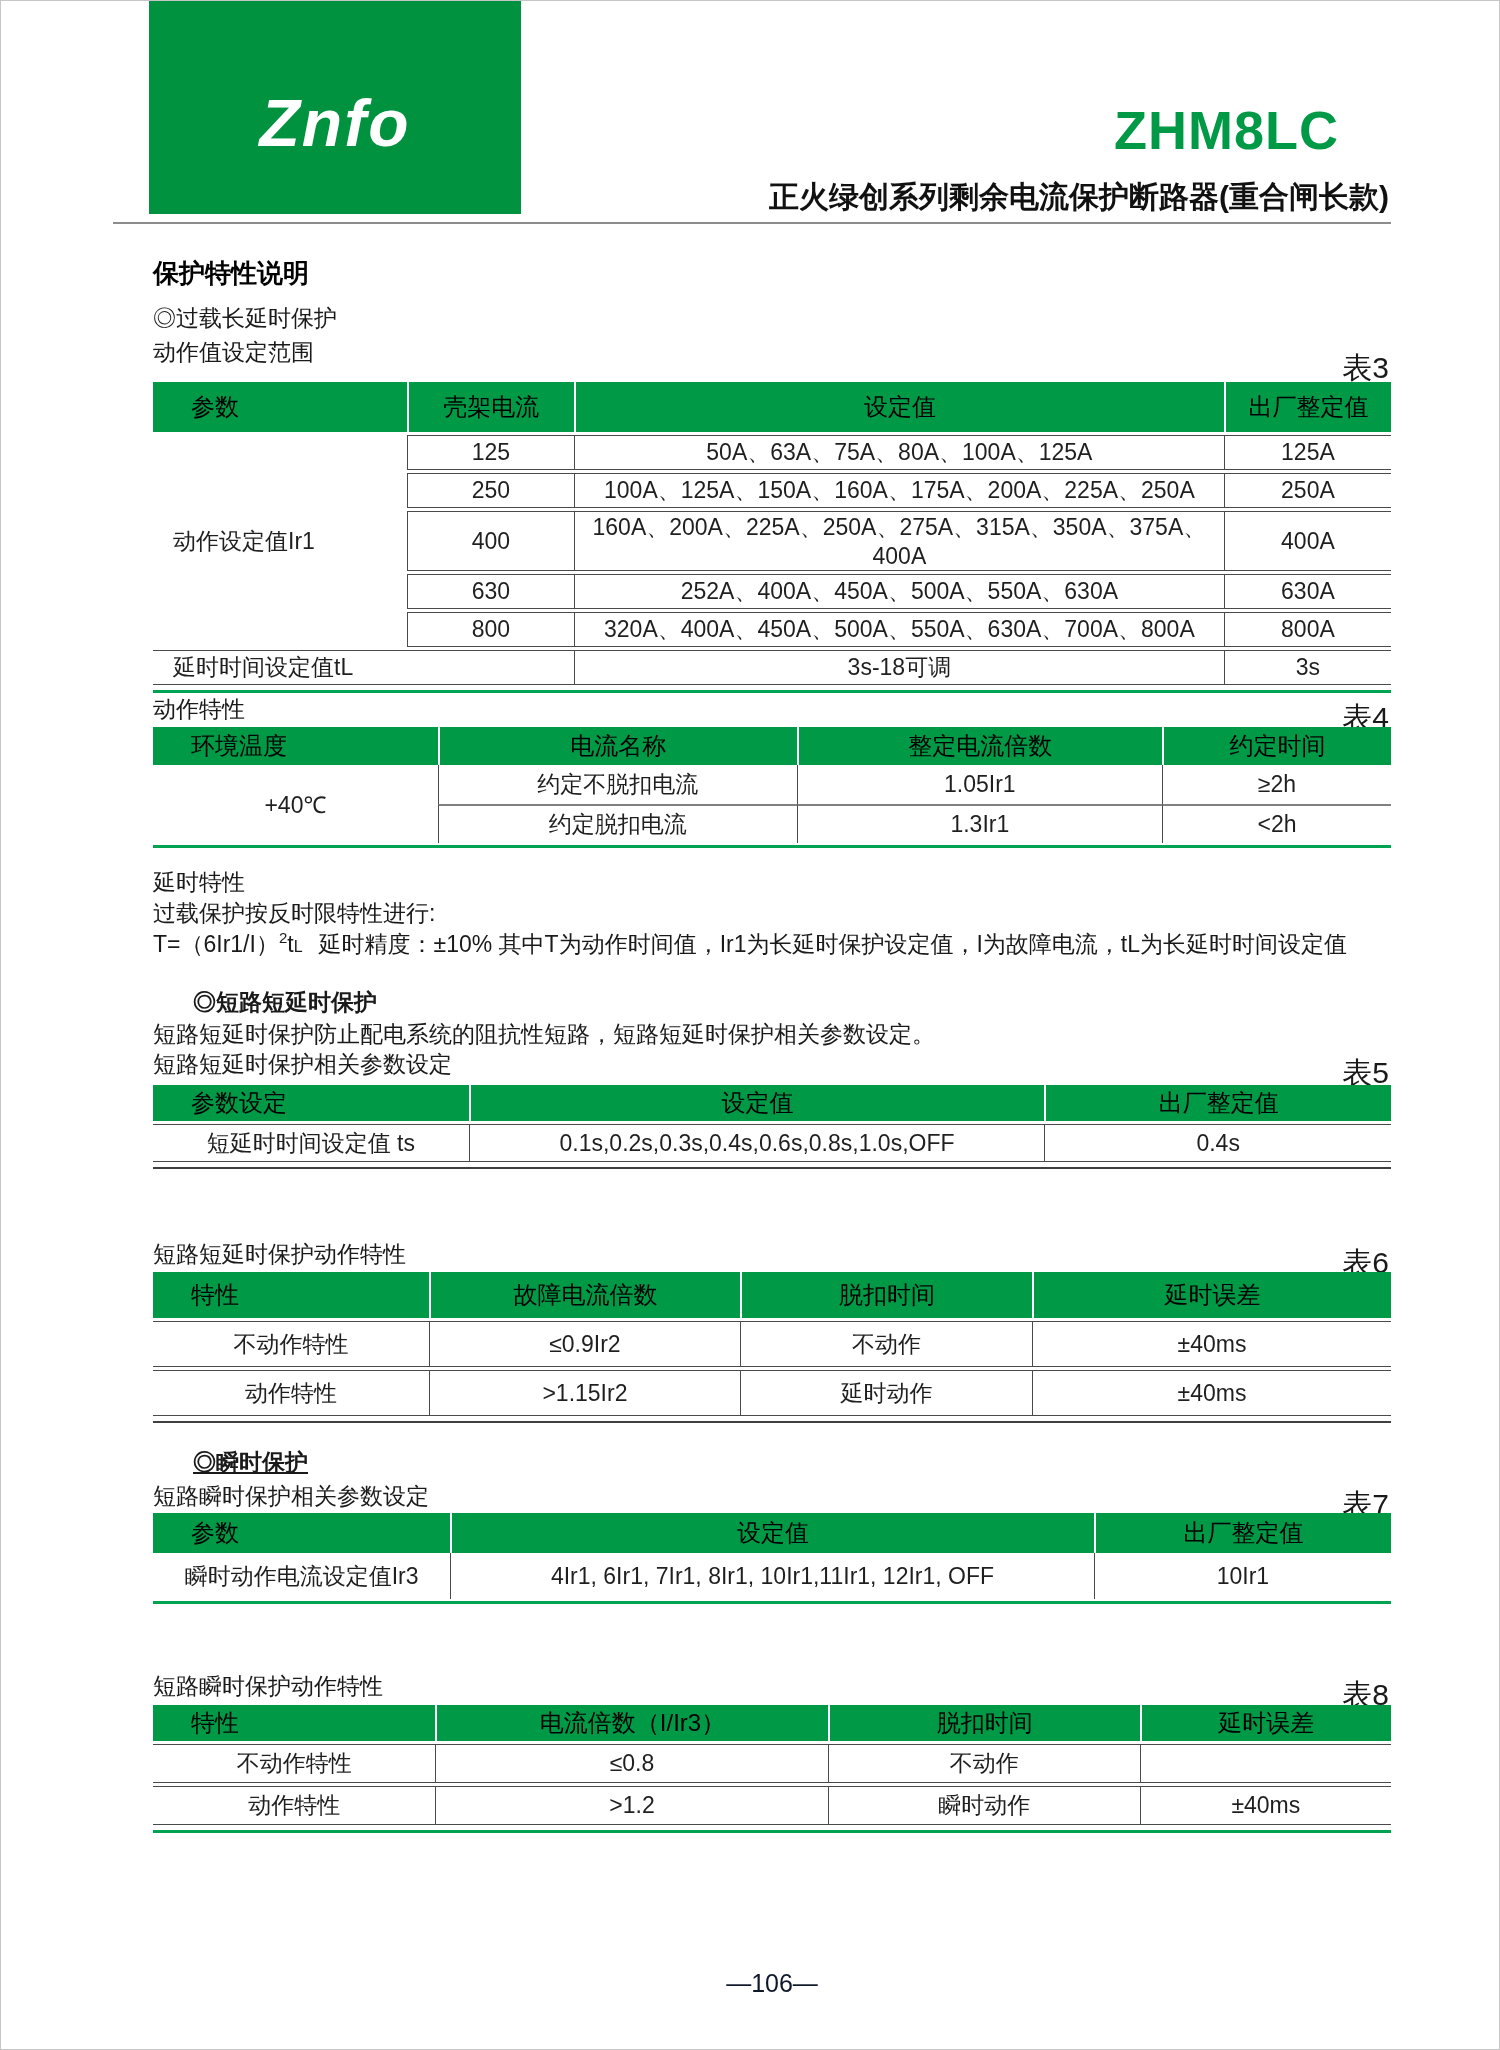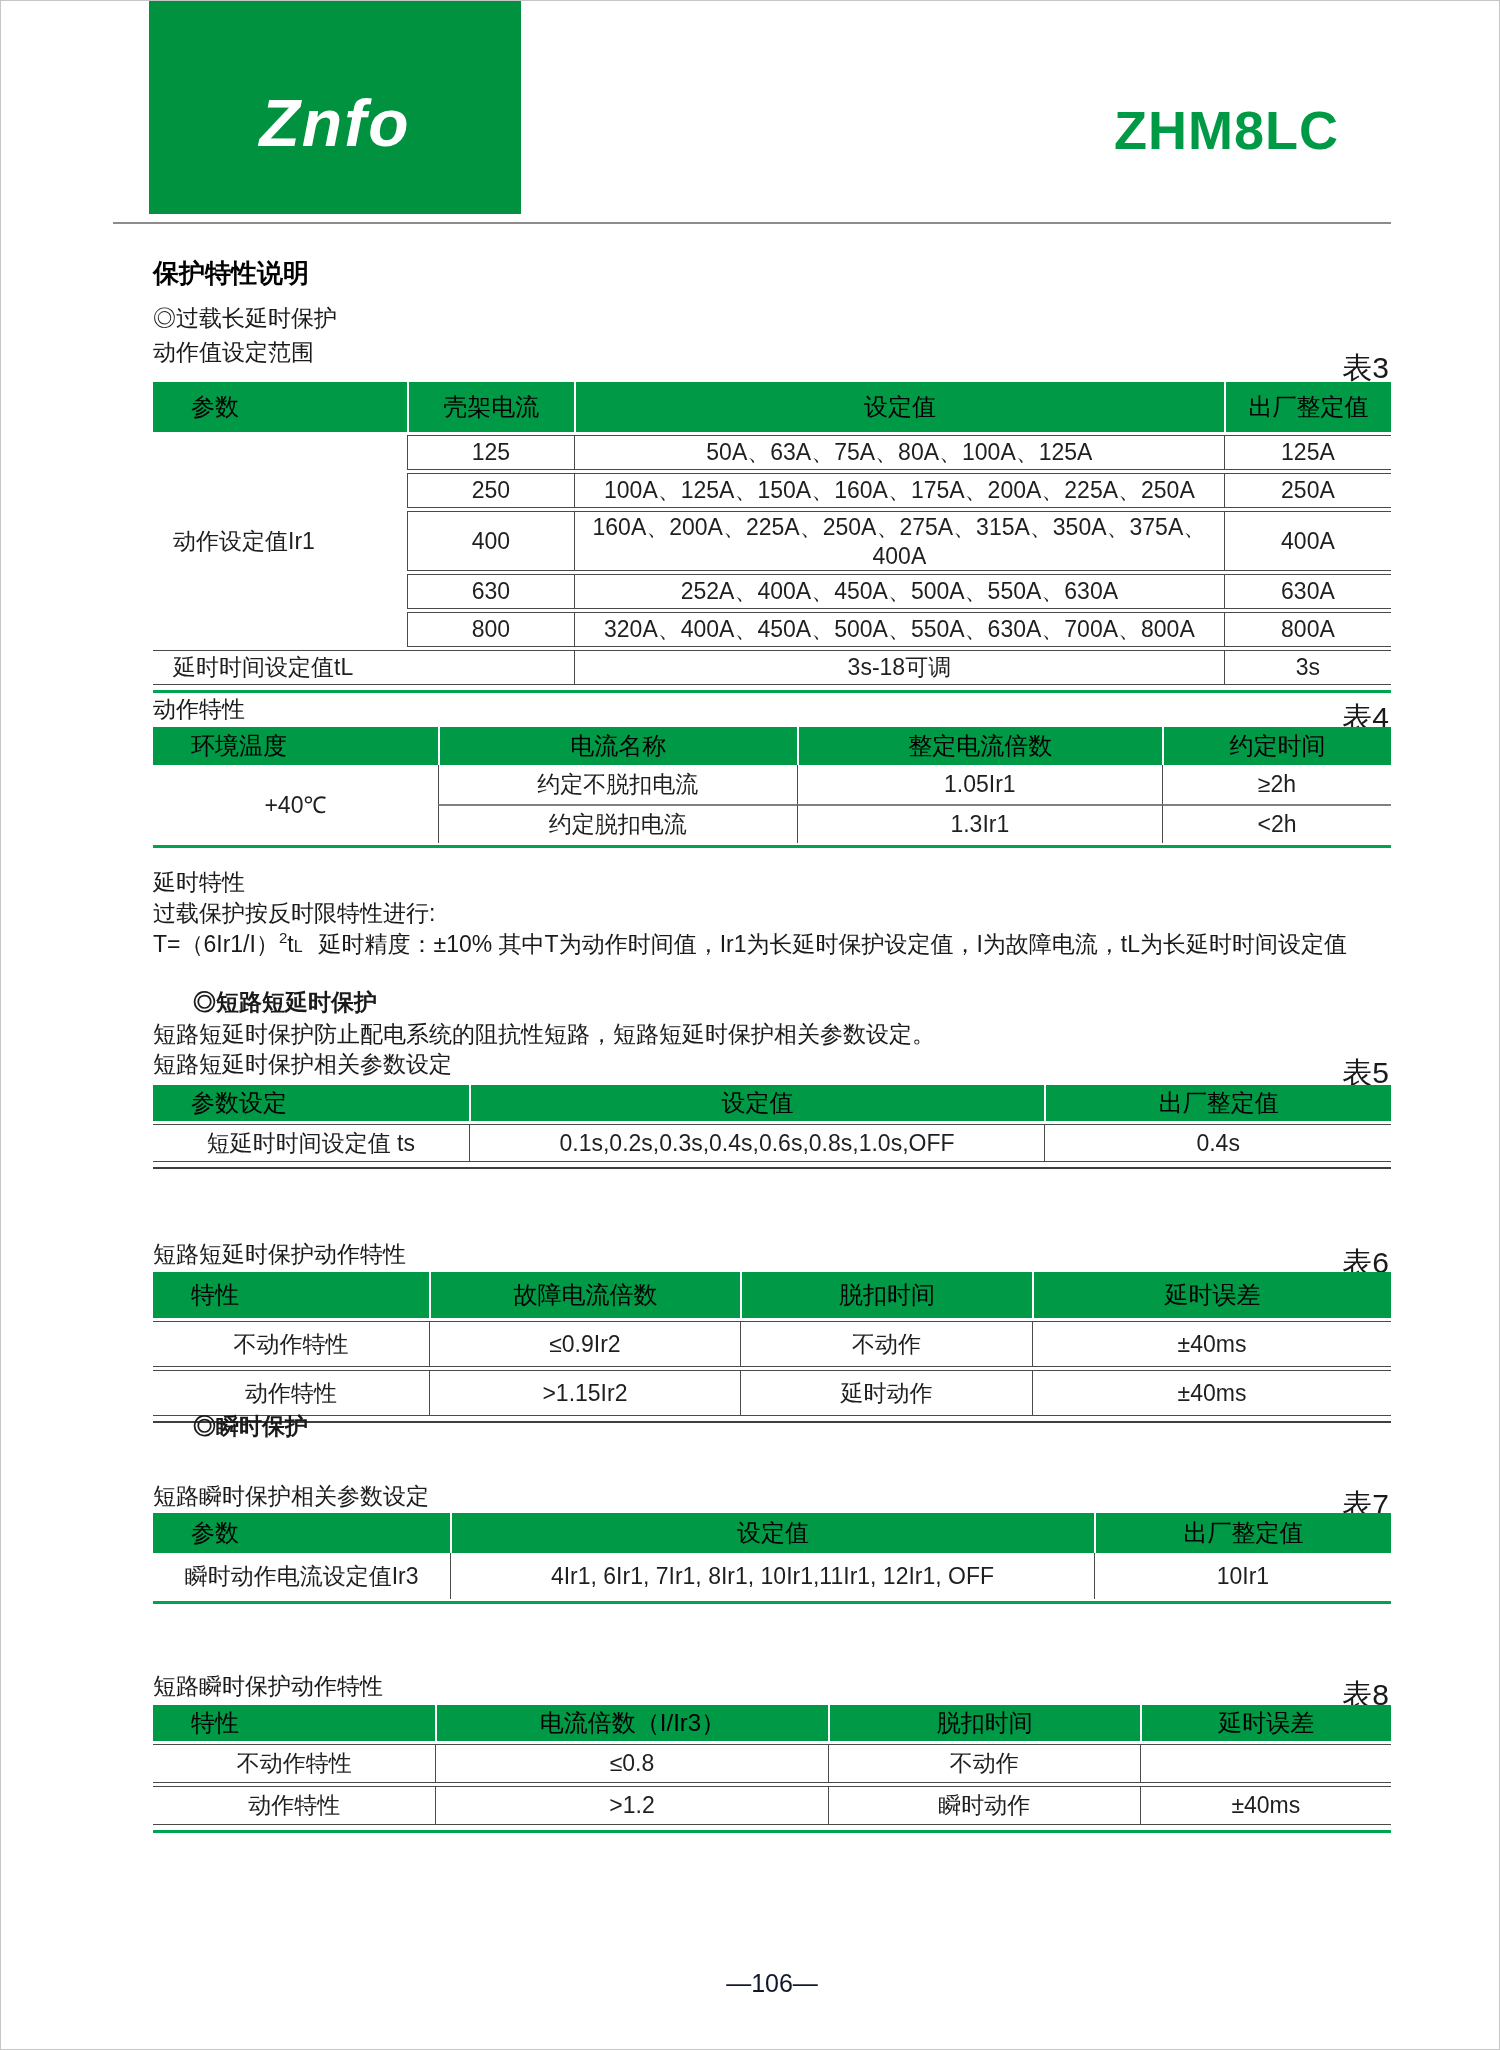--- a/index.html
+++ b/index.html
@@ -48,20 +48,21 @@
 </style>
 </head>
 <body>
 
 <div class="page">
 
   <div class="logo-box">
     <span class="logo-text">Znfo</span>
   </div>
   <div class="model">ZHM8LC</div>
+  <div class="subtitle">正火绿创系列剩余电流保护断路器(重合闸长款)</div>
   <div class="header-rule"></div>
 
   <div class="abs content-l sec-title" style="top:255px;">保护特性说明</div>
 
   <div class="abs content-l body-txt" style="top:302px;">◎过载长延时保护</div>
   <div class="abs content-l body-txt" style="top:336px;">动作值设定范围</div>
   <div class="tbl-label" style="top:347px;">表3</div>
 
   <div class="abs content" style="top:378px;">
     <table class="tbl-double t3">
@@ -218,21 +219,21 @@
           <td>动作特性</td>
           <td class="vl">&gt;1.15Ir2</td>
           <td class="vl">延时动作</td>
           <td class="vl">±40ms</td>
         </tr>
       </tbody>
     </table>
     <div class="rule-dark"></div>
   </div>
 
-  <div class="abs content-l body-txt bold" style="top:1410px;">◎瞬时保护</div>
+  <div class="abs content-l body-txt bold" style="top:1446px;text-decoration:underline;">◎瞬时保护</div>
   <div class="abs content-l body-txt" style="top:1480px;">短路瞬时保护相关参数设定</div>
   <div class="tbl-label" style="top:1484px;">表7</div>
 
   <div class="abs content" style="top:1512px;">
     <table class="plain t7">
       <colgroup>
           <col style="width:24%">
           <col style="width:52%">
           <col style="width:24%">
         </colgroup>

